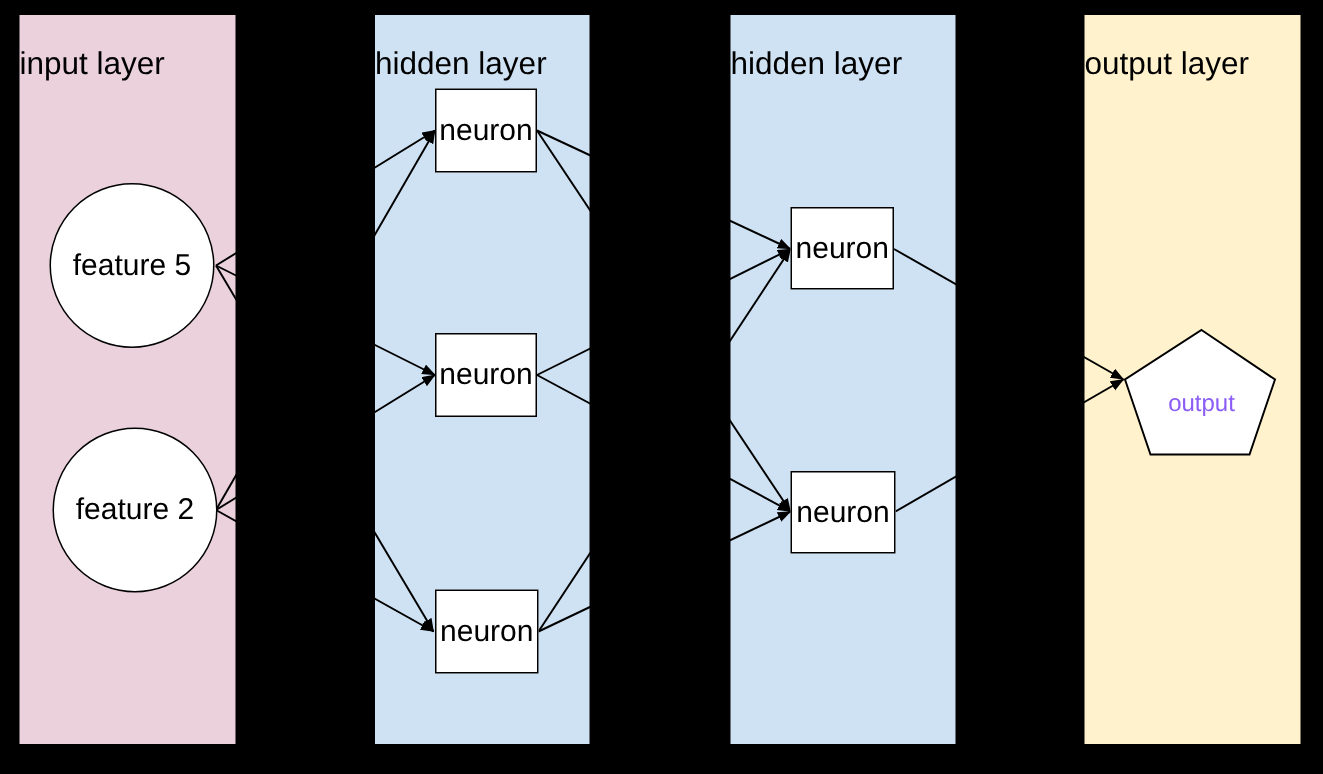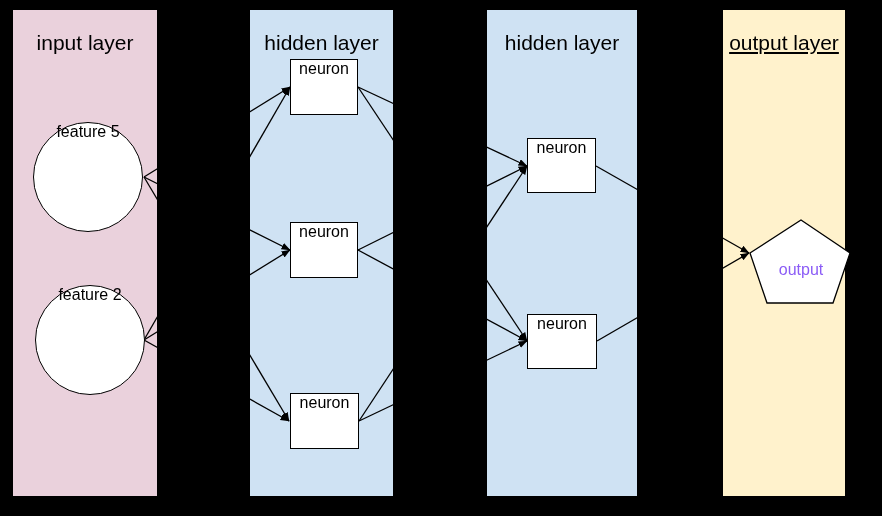--- a/index.html
+++ b/index.html
@@ -1,24 +1,24 @@
 <!DOCTYPE html>
 <html><head>
 <meta charset="utf-8">
 <style>
   html,body{margin:0;padding:0;background:#000;}
   body{width:882px;height:516px;font-family:"Liberation Sans",sans-serif;}
   .canvas{position:relative;width:882px;height:516px;overflow:hidden;background:#000;}
   .layer{position:absolute;top:10px;height:486px;}
-  .layer-title{text-align:center;margin-top:21px;font-size:21px;line-height:24px;color:#000;}
+  .layer-title{text-align:left;margin-top:21px;font-size:21px;line-height:24px;color:#000;}
   .edges{position:absolute;left:0;top:0;width:882px;height:516px;pointer-events:none;}
   .edges line{stroke-width:1.3px;}
   .node{position:absolute;background:#fff;border:1.3px solid #000;box-sizing:border-box;
-        display:flex;justify-content:center;
-        font-size:16px;line-height:18px;color:#000;}
+        display:flex;align-items:center;justify-content:center;
+        font-size:20px;line-height:18px;color:#000;}
   .circle{border-radius:50%;}
   .pentagon{fill:#fff;stroke:#000;stroke-width:1.3px;}
   .pent-label{position:absolute;left:751px;top:261px;width:100px;text-align:center;
               font-size:16px;line-height:18px;color:#8b5cf6;}
 </style>
 </head>
 <body>
 
 <div class="canvas">
 
@@ -27,21 +27,21 @@
   </section>
 
   <section class="layer" style="left: 250px; width: 143px; background-color: rgb(207, 226, 243);">
     <div class="layer-title">hidden layer</div>
   </section>
 
   <section class="layer" style="left: 487px; width: 150px; background-color: rgb(207, 226, 243);">
     <div class="layer-title">hidden layer</div>
   </section>
 
-  <section class="layer" style="left: 723px; width: 122px; background-color: rgb(255, 242, 204); text-decoration: underline;">
+  <section class="layer" style="left: 723px; width: 144px; background-color: rgb(255, 242, 204);">
     <div class="layer-title">output layer</div>
   </section>
 
   <svg class="edges" viewBox="0 0 882 516">
     <defs>
       <marker id="arrow" markerUnits="userSpaceOnUse" markerWidth="10" markerHeight="8" refX="8.5" refY="3.5" orient="auto">
         <path d="M0,0 L9,3.5 L0,7 Z" fill="#000000"></path>
       </marker>
     </defs>
     <g>

